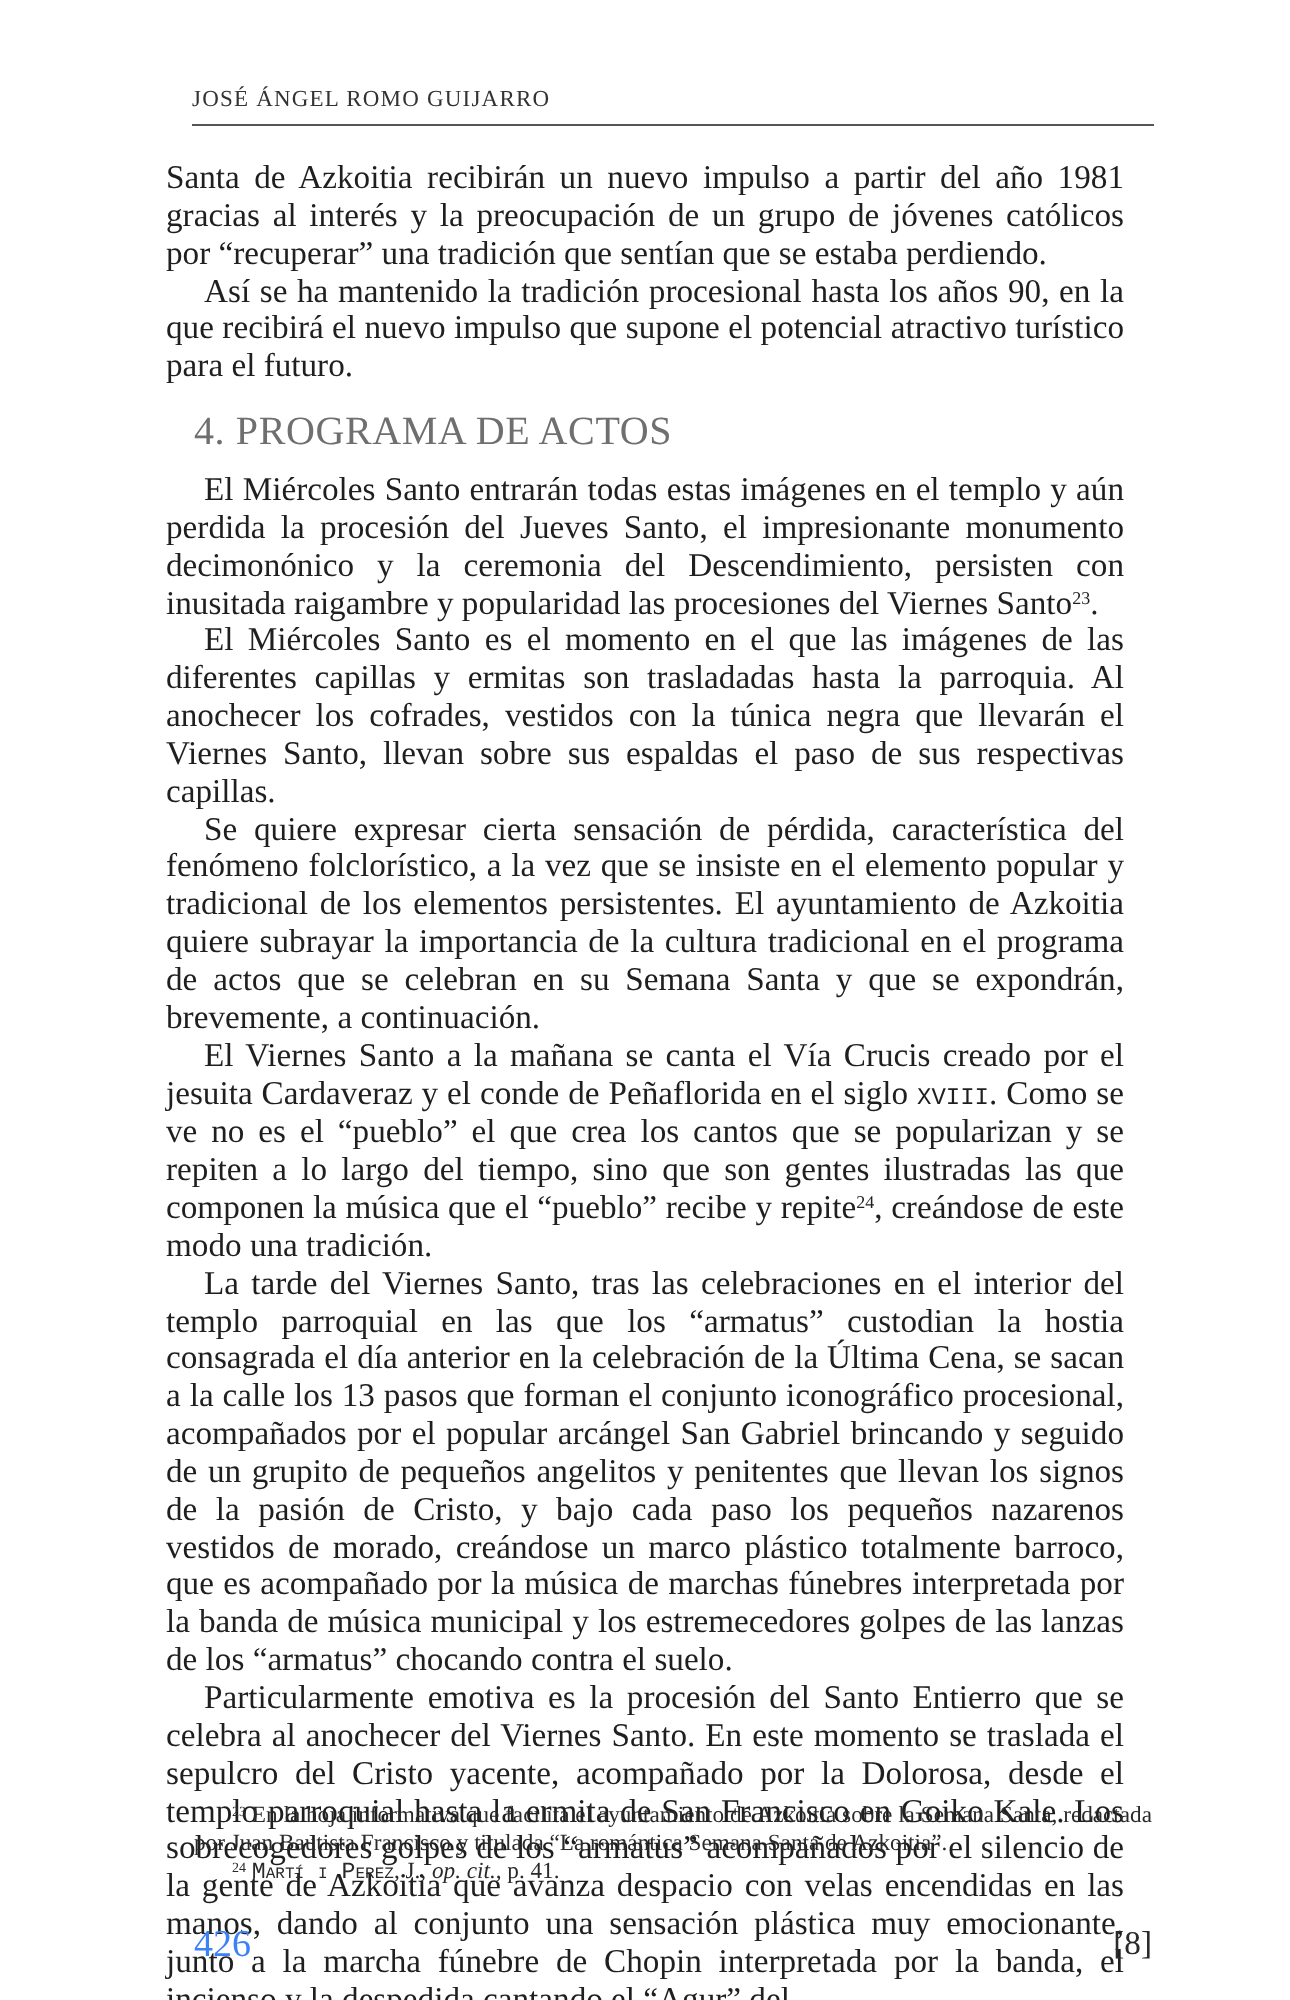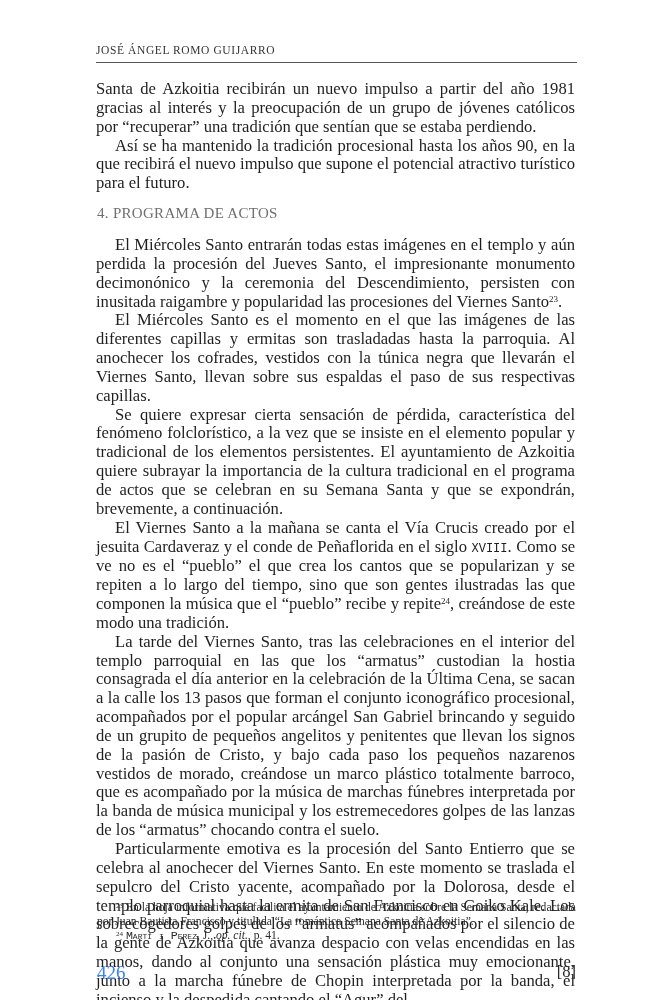--- a/index.html
+++ b/index.html
@@ -28,40 +28,40 @@
     .head-rule {
       position: absolute;
       left: 96px;
       width: 481px;
       top: 62px;
       height: 0;
       border-top: 1.2px solid #555;
     }
     .body-text {
       position: absolute;
-      left: 96px;
+      left: 83px;
       width: 479px;
       font-size: 16.6px;
       line-height: 18.85px;
       text-align: justify;
       hyphens: manual;
     }
     .body-text p {
       margin: 0;
       text-indent: 19px;
     }
     .body-text p.noindent {
       text-indent: 0;
     }
     .block-a { top: 80px; }
     .section-heading {
       position: absolute;
       left: 97px;
       top: 205px;
-      font-size: 15px;
+      font-size: 20px;
       color: #6f6f6f;
       letter-spacing: 0.3px;
       margin: 0;
       font-weight: normal;
     }
     .block-b { top: 236px; }
     sup {
       font-size: 9px;
       line-height: 0;
       vertical-align: 5px;

